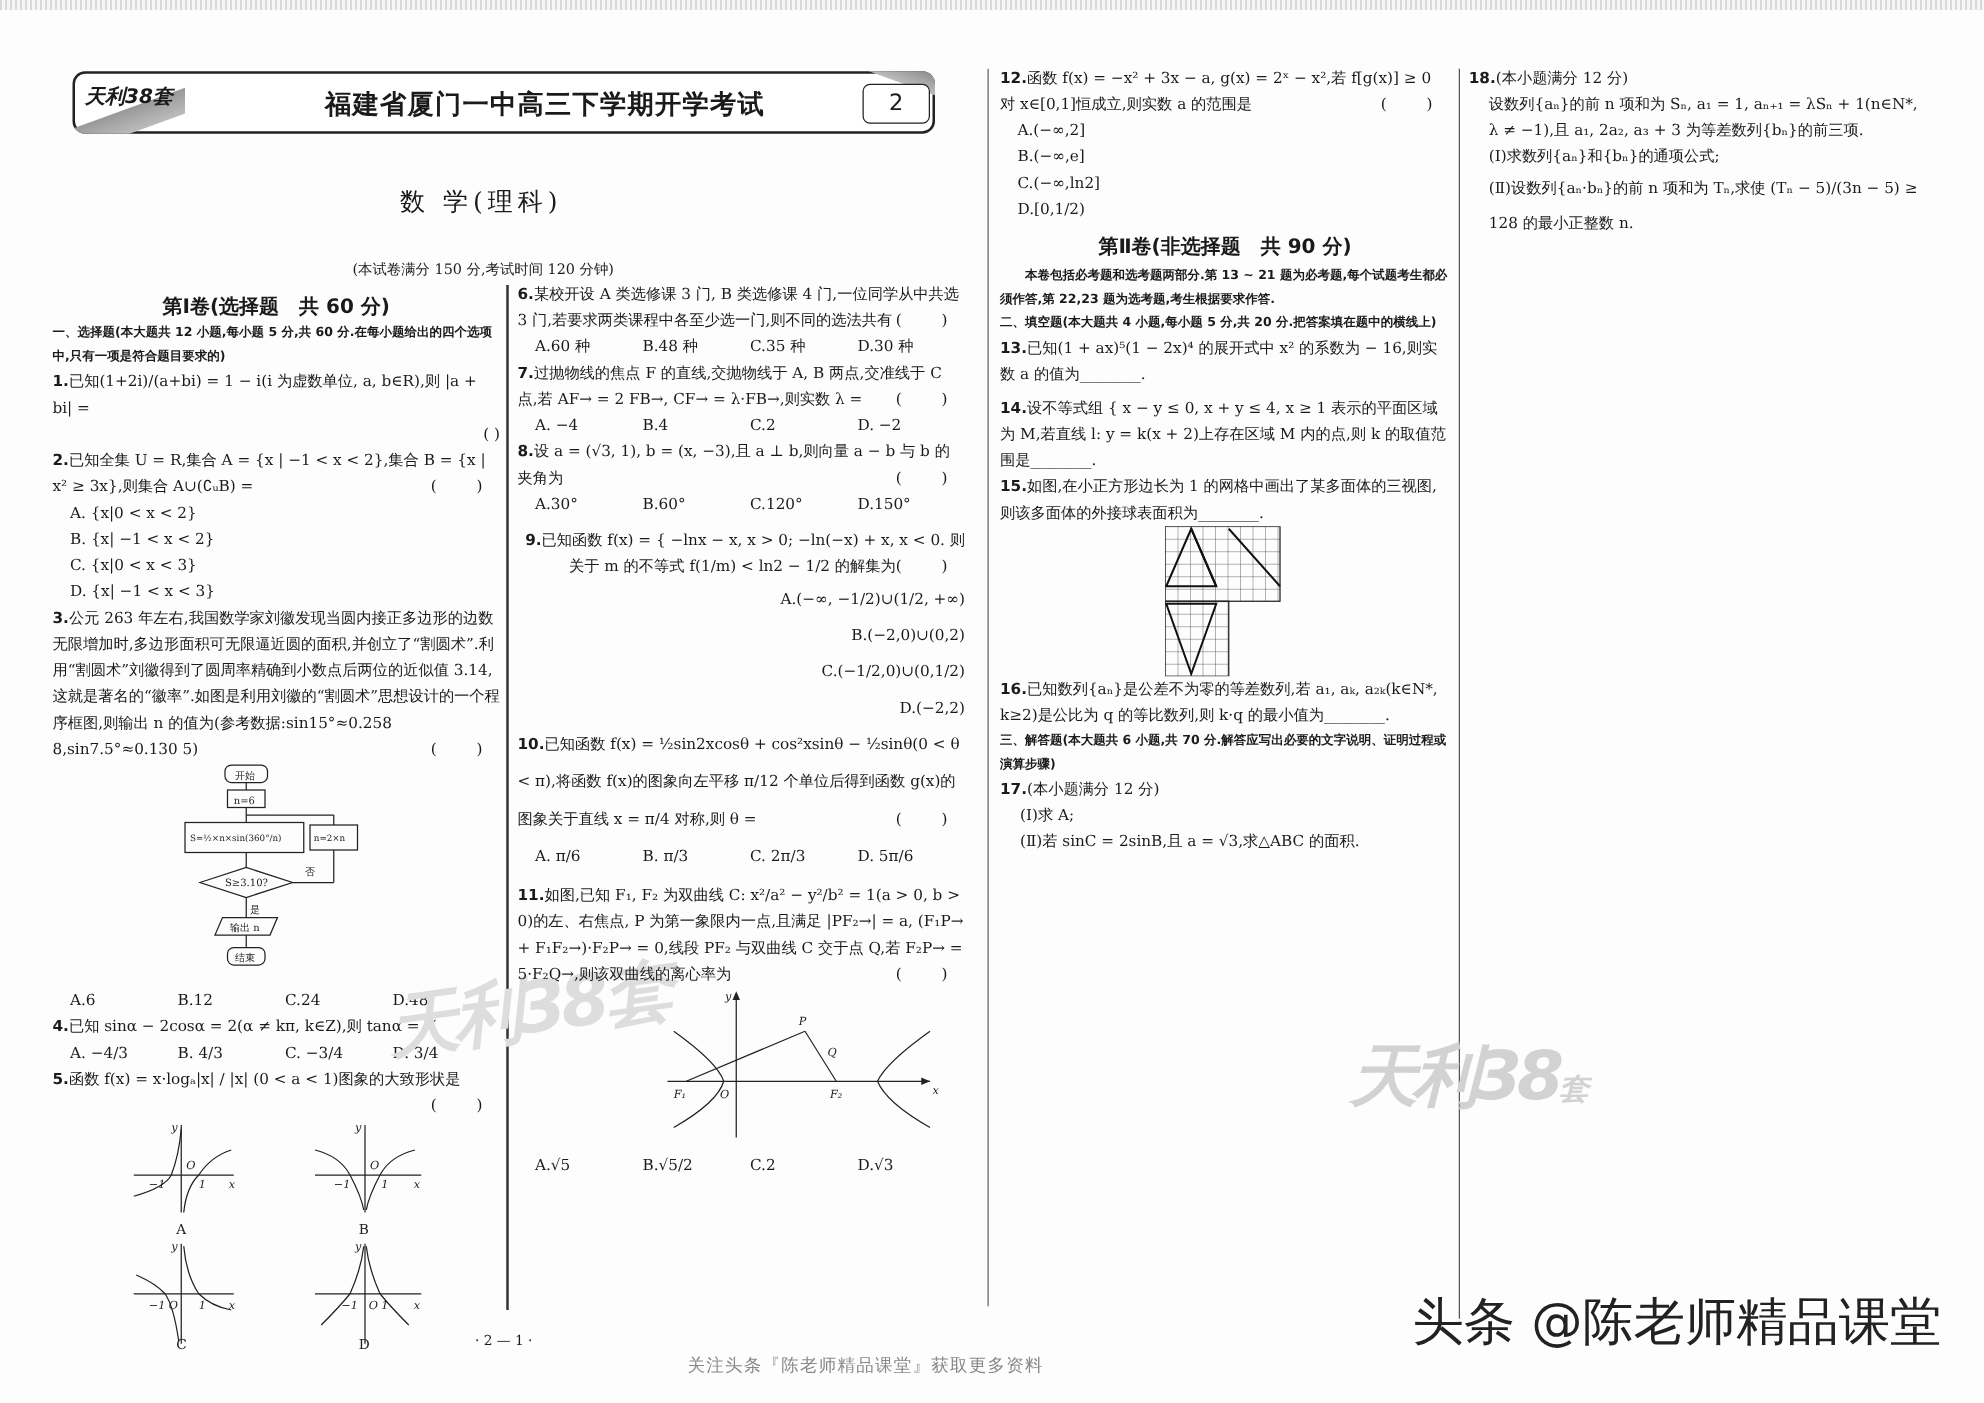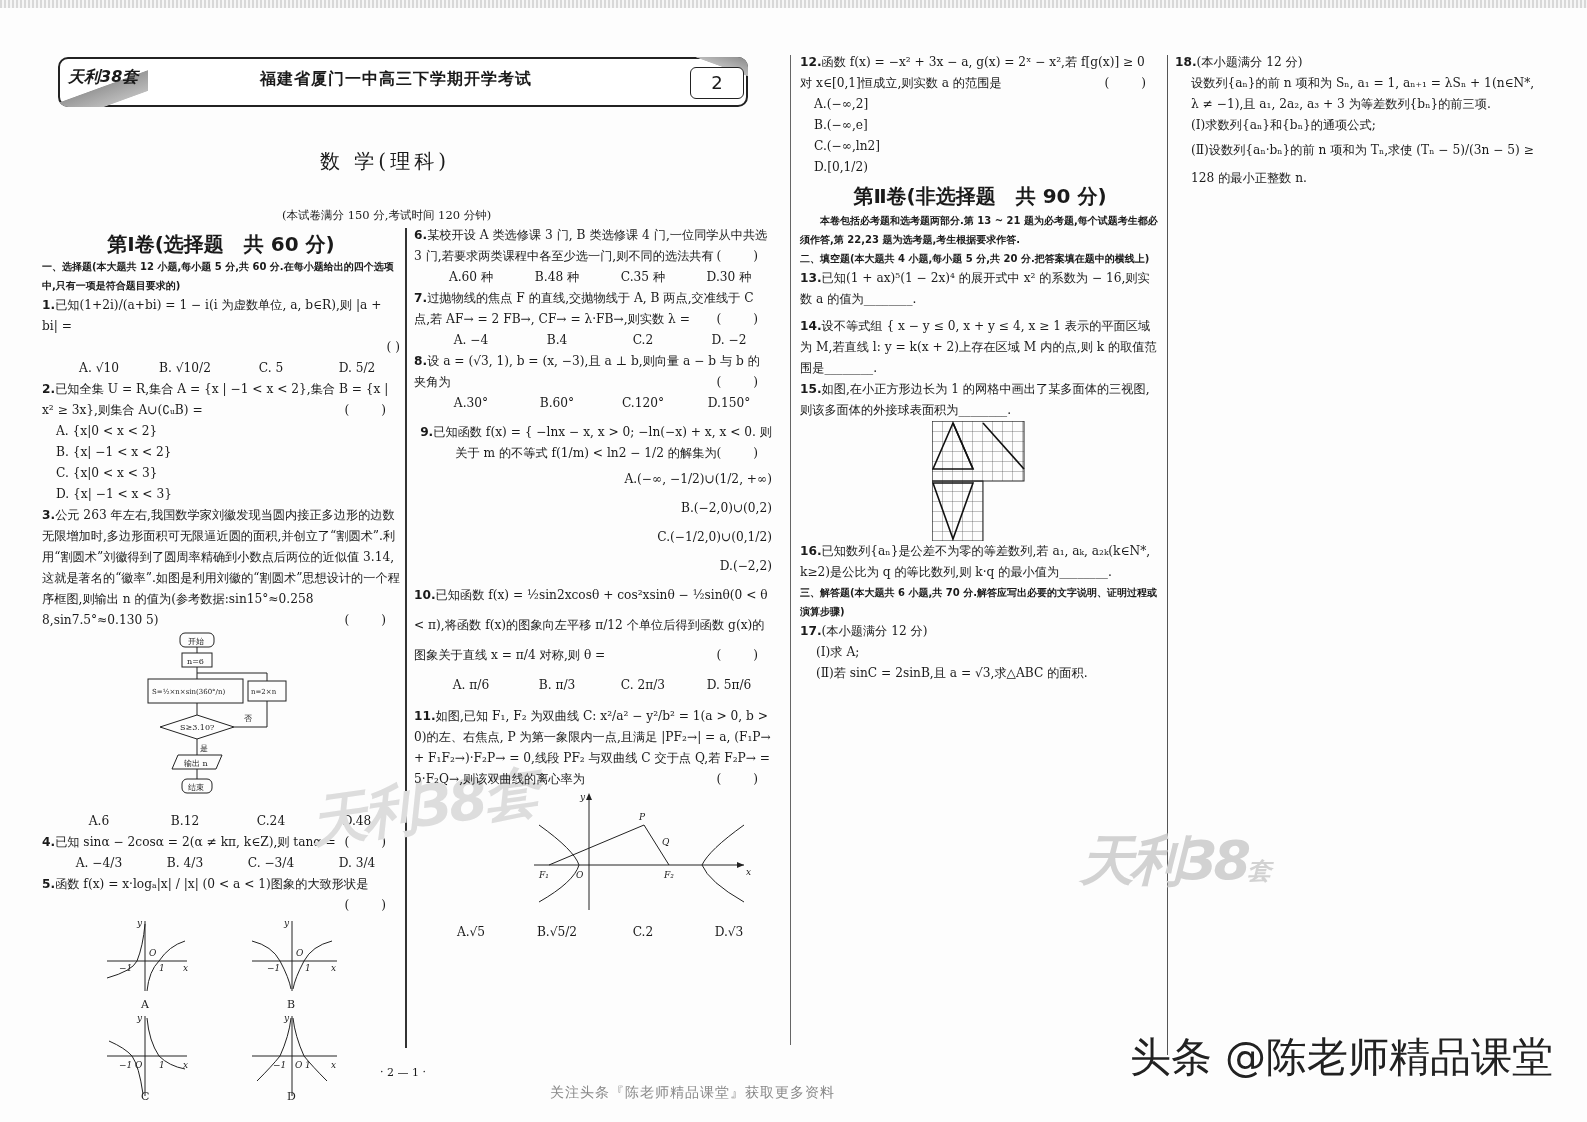--- a/index.html
+++ b/index.html
@@ -8,34 +8,34 @@
   .topstrip{position:absolute;left:0;top:0;width:1587px;height:8px;
     background:repeating-linear-gradient(90deg,#cfcfcf 0 2px,#f4f4f4 2px 4px);opacity:.8;}
   .banner{position:absolute;left:58px;top:57px;width:690px;height:50px;border:2px solid #222;border-radius:10px;
     background:#fff;box-sizing:border-box;}
   .banner .shade-l{position:absolute;left:-2px;top:-2px;width:90px;height:50px;border-radius:10px 0 0 10px;
     background:linear-gradient(160deg,transparent 55%,#999 56%,#bbb 80%,transparent 81%);}
   .banner .shade-r{position:absolute;right:-2px;top:-2px;width:70px;height:50px;border-radius:0 10px 10px 0;
     background:linear-gradient(200deg,#888 0,#bbb 25%,transparent 26%);}
   .logo{position:absolute;left:8px;top:8px;font-family:"DejaVu Sans",sans-serif;font-weight:bold;font-style:italic;
     font-size:16px;}
-  .banner-title{position:absolute;left:200px;top:10px;font-family:"DejaVu Sans",sans-serif;font-weight:bold;font-size:16px;letter-spacing:1px;}
+  .banner-title{position:absolute;left:200px;top:10px;font-family:"DejaVu Sans",sans-serif;font-weight:bold;font-size:21px;letter-spacing:1px;}
   .pagebox{position:absolute;left:630px;top:8px;width:52px;height:30px;border:1.5px solid #222;border-radius:6px;
     text-align:center;font-family:"DejaVu Sans",sans-serif;font-size:18px;line-height:30px;background:#fff;}
   .subject{position:absolute;left:320px;top:148px;font-size:20px;letter-spacing:4px;}
   .note{position:absolute;left:282px;top:193px;font-size:11.5px;margin-top:15px;}
   .col{position:absolute;font-size:12.2px;line-height:21px;}
-  .sec-title{font-family:"DejaVu Sans",sans-serif;font-weight:bold;font-size:20px;text-align:center;margin:2px 0;}
+  .sec-title{font-family:"DejaVu Sans",sans-serif;font-weight:bold;font-size:16px;text-align:center;margin:2px 0;}
   .part-h{font-family:"DejaVu Sans",sans-serif;font-weight:bold;font-size:10px;line-height:19px;}
   .q{margin:0;}
   .qn{font-family:"DejaVu Sans",sans-serif;font-weight:bold;}
   .ind{padding-left:16px;}
   .paren{float:right;letter-spacing:14px;}
   .opts{display:flex;padding-left:14px;}
-  .opts span{flex:1;text-align:center;}
+  .opts span{flex:1;}
   .opts2{display:grid;grid-template-columns:1fr;padding-left:14px;}
   .opt1{padding-left:14px;}
   .vline{position:absolute;width:1.5px;background:#333;}
   .fig{display:block;margin:0 auto;}
   .wm-mid{position:absolute;left:310px;top:770px;font-family:"DejaVu Sans",sans-serif;font-style:italic;font-weight:bold;
     font-size:56px;color:#ddd;letter-spacing:-4px;transform:rotate(-8deg);}
   .wm-right{position:absolute;left:1080px;top:825px;font-family:"DejaVu Sans",sans-serif;font-style:italic;font-weight:bold;
     font-size:54px;color:#d2d2d2;letter-spacing:-4px;}
   .wm-right small{font-size:24px;letter-spacing:0;}
   .pageno{position:absolute;left:380px;top:1066px;font-size:11px;}
@@ -63,26 +63,20 @@
 <div class="vline" style="left:790px;top:55px;height:990px;background:#666;width:1px;"></div>
 <div class="vline" style="left:1167px;top:55px;height:1000px;background:#555;width:1px;"></div>
 
 <div class="col" style="left:42px;top:232px;width:358px;">
   <div class="sec-title">第Ⅰ卷(选择题　共 60 分)</div>
   <div class="part-h">一、选择题(本大题共 12 小题,每小题 5 分,共 60 分.在每小题给出的四个选项中,只有一项是符合题目要求的)</div>
 
   <div class="q">
     <span class="qn">1.</span><span>已知(1+2i)/(a+bi) = 1 − i(i 为虚数单位, a, b∈R),则 |a + bi| =</span>
     <div style="text-align:right;">( )</div>
-    <div class="opts">
-      <span>A. √10</span>
-      <span>B. √10/2</span>
-      <span>C. 5</span>
-      <span>D. 5/2</span>
-    </div>
   </div>
 
   <div class="q">
     <span class="qn">2.</span><span>已知全集 U = R,集合 A = {x | −1 &lt; x &lt; 2},集合 B = {x | x² ≥ 3x},则集合 A∪(∁ᵤB) =</span>
     <span class="paren">( )</span>
     <div class="opts2">
       <span>A. {x|0 &lt; x &lt; 2}</span>
       <span>B. {x| −1 &lt; x &lt; 2}</span>
       <span>C. {x|0 &lt; x &lt; 3}</span>
       <span>D. {x| −1 &lt; x &lt; 3}</span>

